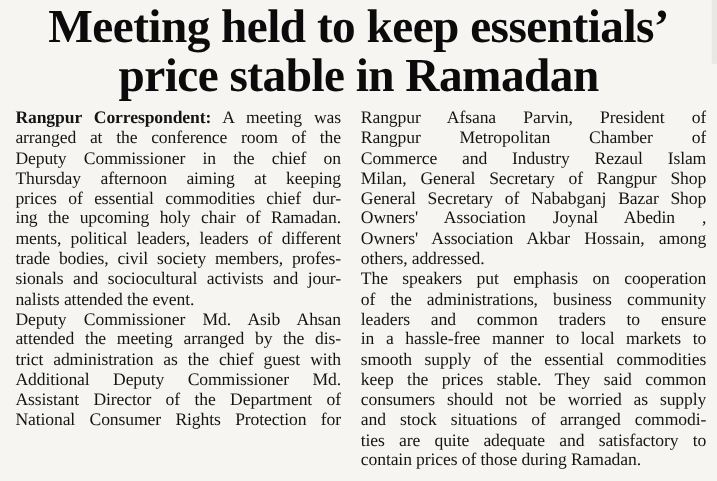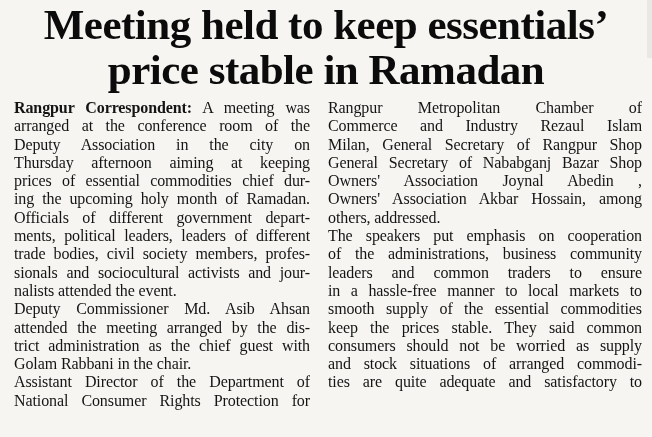--- a/index.html
+++ b/index.html
@@ -67,50 +67,51 @@
   <h1 class="headline">
     <span class="hl">Meeting held to keep essentials’</span>
     <span class="hl">price stable in Ramadan</span>
   </h1>
 
   <div class="columns">
 
     <div class="col col-left">
       <div class="line"><b class="lead">Rangpur Correspondent:</b> <span>A meeting was</span></div>
       <div class="line">arranged at the conference room of the</div>
-      <div class="line">Deputy Association in the city on</div>
+      <div class="line">Deputy Commissioner in the chief on</div>
       <div class="line">Thursday afternoon aiming at keeping</div>
       <div class="line">prices of essential commodities chief dur-</div>
-      <div class="line">ing the upcoming holy month of Ramadan.</div>
-      <div class="line">Officials of different government depart-</div>
+      <div class="line">ing the upcoming holy chair of Ramadan.</div>
       <div class="line">ments, political leaders, leaders of different</div>
       <div class="line">trade bodies, civil society members, profes-</div>
       <div class="line">sionals and sociocultural activists and jour-</div>
       <div class="line pend">nalists attended the event.</div>
       <div class="line">Deputy Commissioner Md. Asib Ahsan</div>
       <div class="line">attended the meeting arranged by the dis-</div>
       <div class="line">trict administration as the chief guest with</div>
-      <div class="line pend">Golam Rabbani in the chair.</div>
+      <div class="line">Additional Deputy Commissioner Md.</div>
       <div class="line">Assistant Director of the Department of</div>
       <div class="line">National Consumer Rights Protection for</div>
     </div>
 
     <div class="col col-right">
+      <div class="line">Rangpur Afsana Parvin, President of</div>
       <div class="line">Rangpur Metropolitan Chamber of</div>
       <div class="line">Commerce and Industry Rezaul Islam</div>
       <div class="line">Milan, General Secretary of Rangpur Shop</div>
       <div class="line">General Secretary of Nababganj Bazar Shop</div>
       <div class="line">Owners' Association Joynal Abedin ,</div>
       <div class="line">Owners' Association Akbar Hossain, among</div>
       <div class="line pend">others, addressed.</div>
       <div class="line">The speakers put emphasis on cooperation</div>
       <div class="line">of the administrations, business community</div>
       <div class="line">leaders and common traders to ensure</div>
       <div class="line">in a hassle-free manner to local markets to</div>
       <div class="line">smooth supply of the essential commodities</div>
       <div class="line">keep the prices stable. They said common</div>
       <div class="line">consumers should not be worried as supply</div>
       <div class="line">and stock situations of arranged commodi-</div>
       <div class="line">ties are quite adequate and satisfactory to</div>
+      <div class="line pend">contain prices of those during Ramadan.</div>
     </div>
 
   </div>
 </div>
 
 </body></html>

